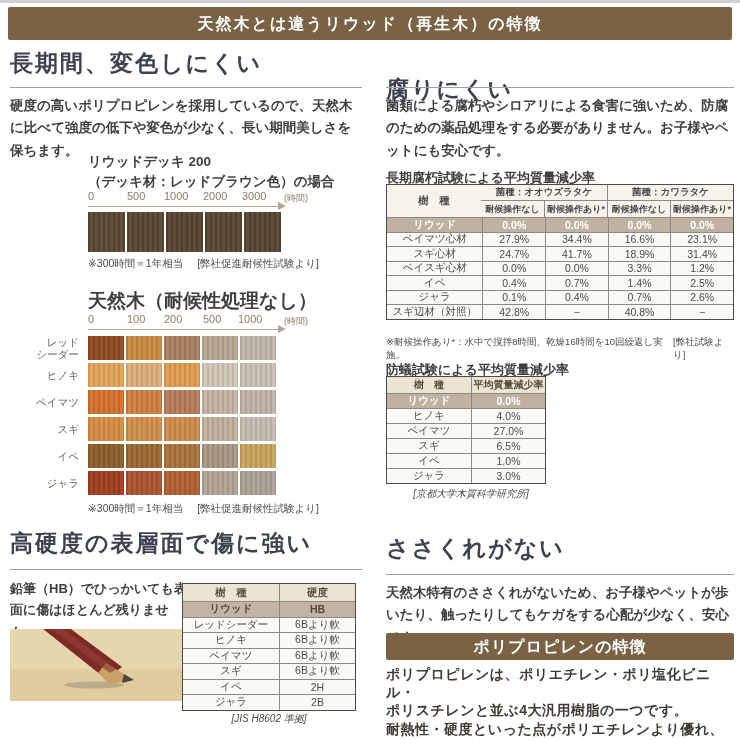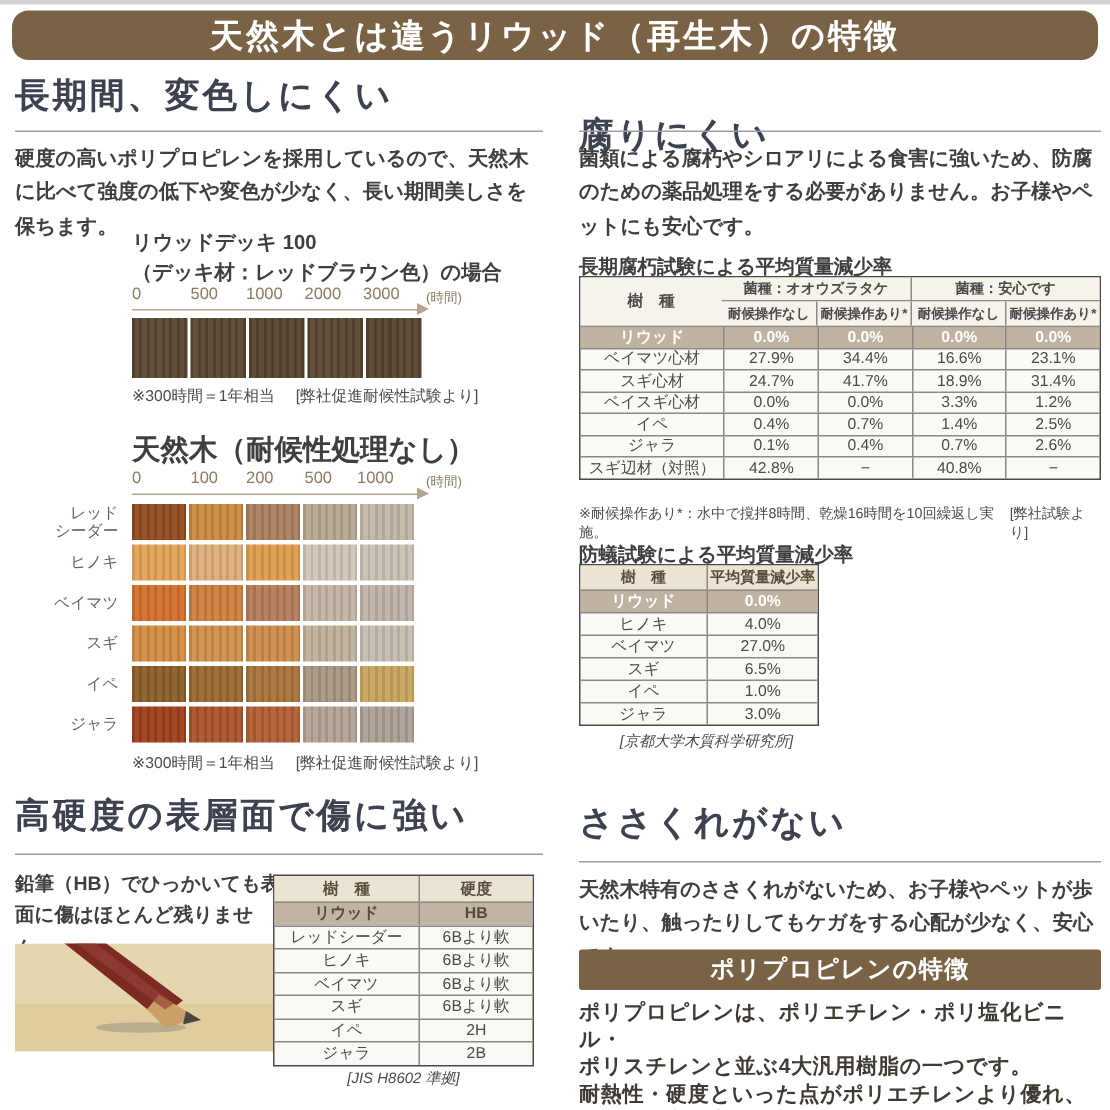--- a/index.html
+++ b/index.html
@@ -5,21 +5,21 @@
   * { margin:0; padding:0; box-sizing:border-box; }
   html,body { background:#fff; }
   body { width:740px; height:740px; position:relative; overflow:hidden;
          font-family:"Liberation Sans","DejaVu Sans",sans-serif; color:#3f3f3f; }
   .abs { position:absolute; }
   .serif { font-family:"Liberation Serif","DejaVu Serif",serif; }
 
   #top-strip { left:0; top:0; width:740px; height:3px; background:#d2d2d2; }
   .banner { background:#7a6345; color:#fff; font-weight:bold; text-align:center;
             letter-spacing:2px; border-radius:2px; }
-  #main-banner { left:8px; top:7px; width:724px; height:33px; font-size:22px; line-height:33px;border-radius:11px; }
+  #main-banner { left:8px; top:7px; width:724px; height:33px; font-size:16px; line-height:33px; }
 
   .sec-heading { font-size:23px; font-weight:600; color:#3d4250; letter-spacing:2px; }
   .sec-rule { border-top:1px solid #9aa0a8; height:0; }
   .body-text { font-size:13.5px; font-weight:bold; color:#3f3f3f; line-height:1.65; }
   .pre { white-space:pre-line; }
   .small-label { font-size:13.5px; font-weight:bold; color:#3f3f3f; line-height:1.45; }
 
   .ticks { height:12px; font-size:11px; color:#8c7c64; }
   .tick { position:absolute; top:0; }
   .tick-unit { position:absolute; top:2px; font-size:9px; color:#8c7c64; }
@@ -75,21 +75,21 @@
 <body>
 
 <div class="abs" id="top-strip"></div>
 
 <div class="abs banner" id="main-banner">天然木とは違うリウッド（再生木）の特徴</div>
 
 <div class="abs serif sec-heading" style="left:10px; top:48px;">長期間、変色しにくい</div>
 <div class="abs sec-rule" style="left:10px; top:87px; width:352px;"></div>
 <div class="abs body-text" style="left:10px; top:95px; width:354px;">硬度の高いポリプロピレンを採用しているので、天然木に比べて強度の低下や変色が少なく、長い期間美しさを保ちます。</div>
 
-<div class="abs small-label pre" style="left:88px; top:152px;">リウッドデッキ 100
+<div class="abs small-label pre" style="left:88px; top:152px;">リウッドデッキ 200
 （デッキ材：レッドブラウン色）の場合</div>
 
 <div class="abs ticks" style="left:88px; top:190px; width:220px;">
   <span class="tick" style="left:0">0</span>
   <span class="tick" style="left:39px">500</span>
   <span class="tick" style="left:76px">1000</span>
   <span class="tick" style="left:115px">2000</span>
   <span class="tick" style="left:154px">3000</span>
   <span class="tick-unit" style="left:196px">(時間)</span>
 </div>
@@ -245,21 +245,21 @@
 <div class="abs body-text" style="left:386px; top:95px; width:350px;">菌類による腐朽やシロアリによる食害に強いため、防腐のための薬品処理をする必要がありません。お子様やペットにも安心です。</div>
 
 <div class="abs sub-title" style="left:386px; top:169px;">長期腐朽試験による平均質量減少率</div>
 
 <div class="abs dtable" id="decay-table" style="left:386px; top:184px;">
   <div class="drow" style="height:32px;">
     <div class="dcell name-col hdr">樹　種</div>
     <div style="width:252px; display:flex; flex-direction:column;">
       <div style="display:flex; height:16px; border-bottom:1px solid #8a8a8a;">
         <div class="dcell hdr" style="width:126px; font-size:9.5px;">菌種：オオウズラタケ</div>
-        <div class="dcell hdr" style="width:126px; font-size:9.5px;">菌種：安心です</div>
+        <div class="dcell hdr" style="width:126px; font-size:9.5px;">菌種：カワラタケ</div>
       </div>
       <div style="display:flex; height:16px;">
         <div class="dcell hdr sub val-col">耐候操作なし</div>
         <div class="dcell hdr sub val-col">耐候操作あり*</div>
         <div class="dcell hdr sub val-col">耐候操作なし</div>
         <div class="dcell hdr sub val-col">耐候操作あり*</div>
       </div>
     </div>
   </div>
   <div class="drow data-row hl">

